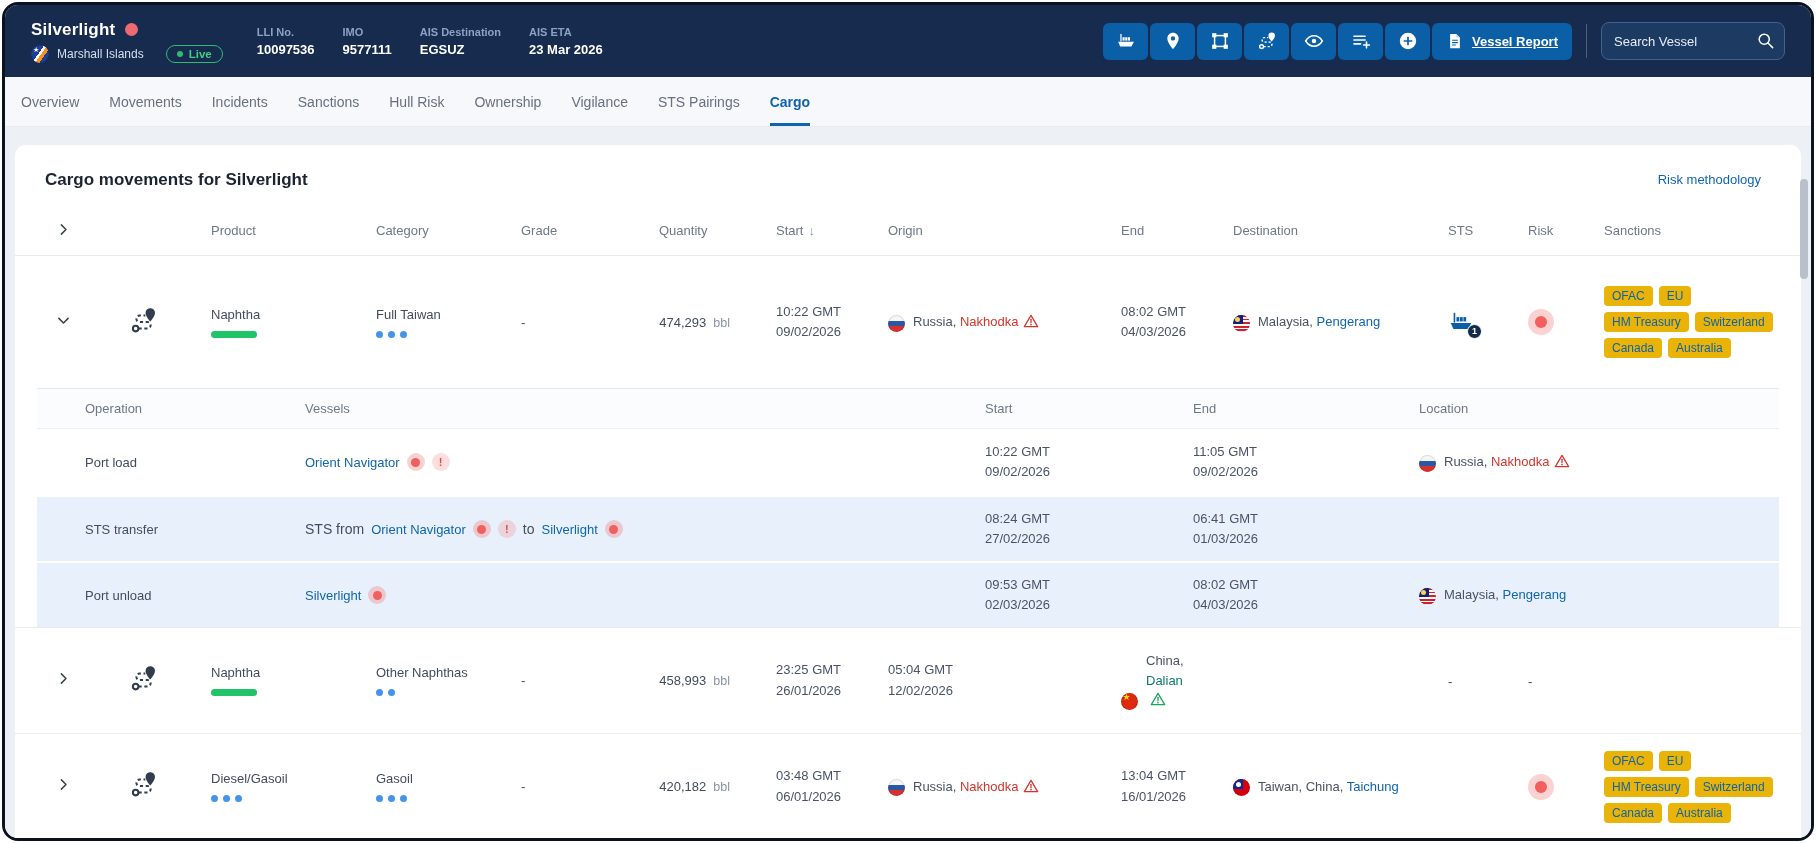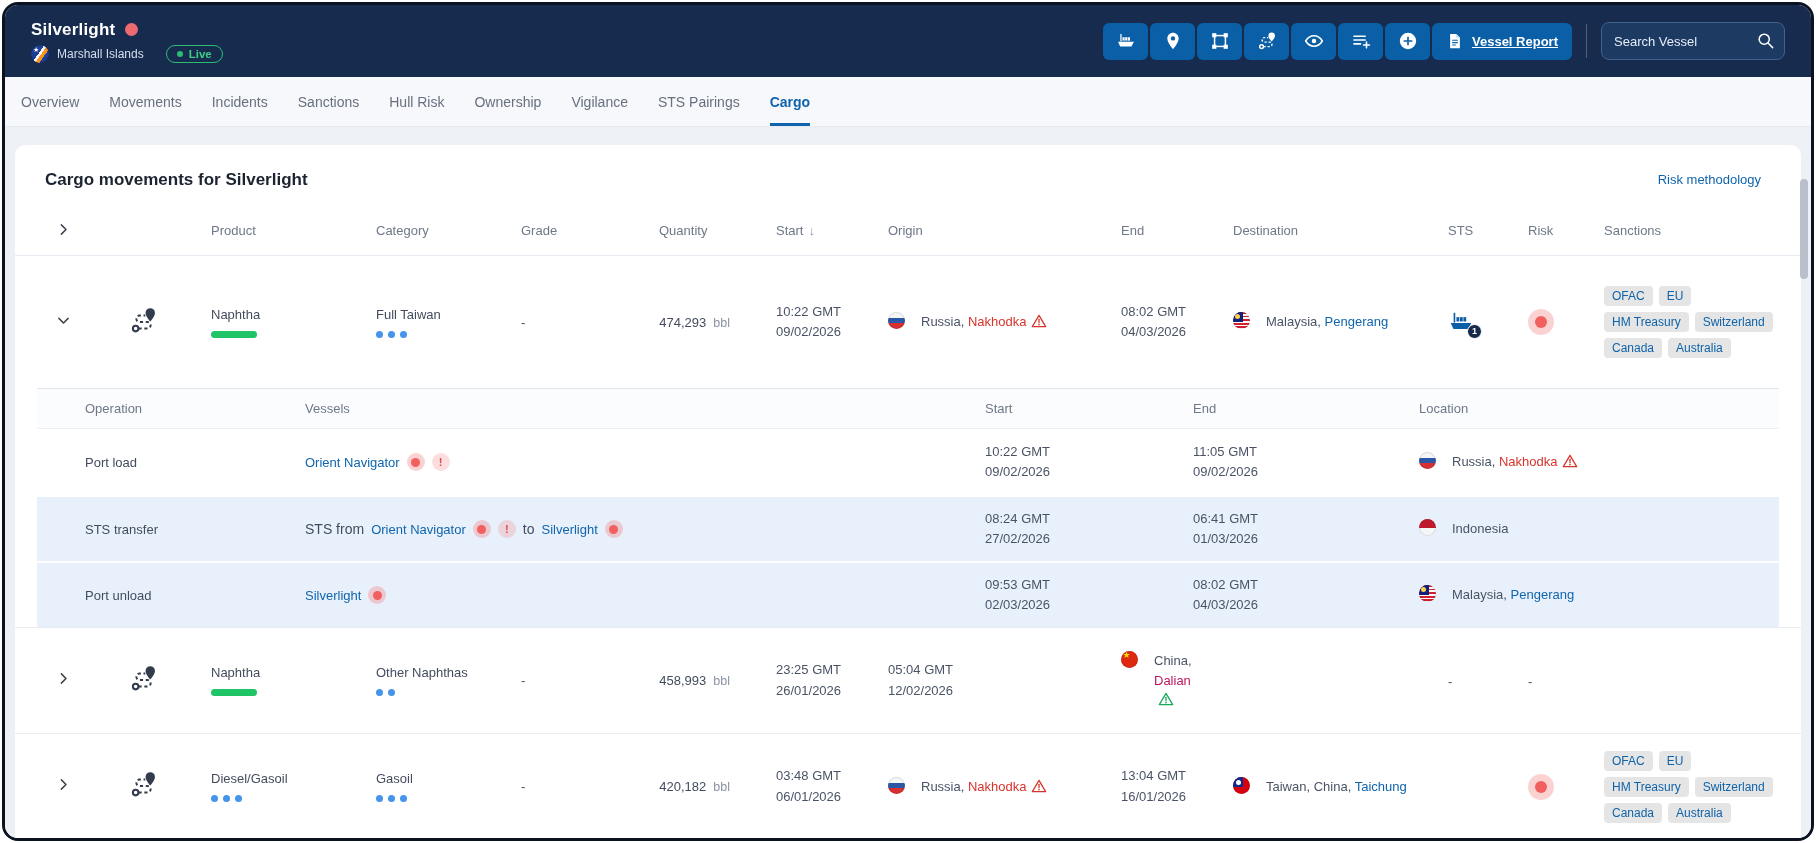--- a/index.html
+++ b/index.html
@@ -56,40 +56,40 @@
 .route-btn {background:none;border:none;width:32px;height:34px;color:#323c4d;cursor:pointer;margin-left:14px;padding:0;}
 .route-btn .ic, .route-btn svg {width:29px;height:31px;display:block;}
 .pname {font-size:13px;color:#434c5e;}
 .pbar {width:46px;height:7px;border-radius:4px;background:#1ec465;margin-top:9px;}
 .dots {display:flex;gap:5px;margin-top:9px;}
 .dot {width:7px;height:7px;border-radius:50%;background:#4494ea;}
 .cell-plain {font-size:13px;color:#434c5e;}
 .qty {text-align:right;padding-right:46px;font-size:13px;color:#434c5e;white-space:nowrap;}
 .qty .qu {color:#8a93a3;margin-left:7px;font-size:12.5px;}
 .time {font-size:13px;color:#4a5366;line-height:1.55;}
-.place {display:flex;align-items:flex-start;gap:16px;padding-right:34px;}
+.place {display:flex;align-items:flex-end;gap:8px;padding-right:34px;}
 .ptxt {font-size:13px;color:#4a5366;line-height:1.5;}
 .pl-link {color:#1065ae;cursor:pointer;}
 .pl-red {color:#d7342c;cursor:pointer;}
-.pl-green {color:#be185d;cursor:pointer;}
+.pl-green {color:#0f766e;cursor:pointer;}
 .warn {width:16px;height:16px;display:inline-block;vertical-align:-3px;margin-left:4px;}
 .warn svg {width:16px;height:16px;}
 .warn-red {color:#d7342c;}
 .warn-green {color:#18a85b;}
 .sts-wrap {position:relative;width:30px;height:27px;}
 .sts-ship {position:absolute;left:0;top:0;width:26px;height:26px;color:#0b5fa6;}
 .sts-ship svg {width:26px;height:26px;}
 .sts-badge {position:absolute;right:-4px;bottom:-3px;width:15px;height:15px;border-radius:50%;background:#17294b;color:#fff;font-size:9px;font-weight:700;display:flex;align-items:center;justify-content:center;border:1.5px solid #fff;}
 .halo {width:26px;height:26px;border-radius:50%;background:rgba(242,107,107,.3);display:inline-flex;align-items:center;justify-content:center;flex:none;}
 .halo-in {width:12px;height:12px;border-radius:50%;background:#f15f5f;}
 .halo.sm {width:18px;height:18px;}
 .halo.sm .halo-in {width:9px;height:9px;}
 .incident {width:18px;height:18px;border-radius:50%;background:rgba(242,107,107,.22);color:#e14b4b;font-weight:800;font-size:11px;display:inline-flex;align-items:center;justify-content:center;flex:none;}
 .chips {display:flex;flex-wrap:wrap;gap:6px;max-width:252px;padding:10px 0;}
-.chip {background:#e5e5e5;color:#0f63a9;font-size:12px;padding:3px 8px;border-radius:4px;white-space:nowrap;}
+.chip {background:#eab308;color:#0f63a9;font-size:12px;padding:3px 8px;border-radius:4px;white-space:nowrap;}
 
 
 .ops {margin:0 22px;border-top:1px solid #e2e6ed;}
 .ops-grid {display:grid;grid-template-columns:220px 680px 208px 226px 1fr;align-items:center;padding-left:48px;}
 .ops-header {height:40px;background:#fbfcfe;color:#6e7888;font-size:13px;border-bottom:1px solid #ecf0f5;}
 .ops-row {height:66px;font-size:13px;color:#434c5e;}
 .ops-row.highlight {background:#e8f1fb;border-top:2px solid #fff;}
 .vessels {display:flex;align-items:center;gap:7px;flex-wrap:wrap;padding-right:20px;}
 .vlink {color:#1065ae;cursor:pointer;font-size:13px;}
 .vplain {color:#434c5e;font-size:14px;}
@@ -127,20 +127,38 @@
       </div>
       <div class="vsub-row">
         <span class="flag flag-lg flag-marshall-islands"></span>
         <span class="vcountry">Marshall Islands</span>
         <span class="live">
             <span class="live-dot"></span>
             <span>Live</span>
           </span>
       </div>
     </div>
+    <div class="info-fields" id="info-fields">
+        <div>
+          <span class="if-label">LLI No.</span>
+          <span class="if-value">10097536</span>
+        </div>
+        <div>
+          <span class="if-label">IMO</span>
+          <span class="if-value">9577111</span>
+        </div>
+        <div>
+          <span class="if-label">AIS Destination</span>
+          <span class="if-value">EGSUZ</span>
+        </div>
+        <div>
+          <span class="if-label">AIS ETA</span>
+          <span class="if-value">23 Mar 2026</span>
+        </div>
+      </div>
     <div class="toolbar">
       <div class="tb-icons" id="tb-icons">
           <button class="tb-btn">
             <span class="ic ">
               <svg viewBox="0 0 24 24" fill="currentColor">
                 <rect x="5.2" y="3.5" width="1.5" height="9"></rect>
                 <rect x="7.8" y="7.5" width="2.6" height="4"></rect>
                 <rect x="11" y="7.5" width="2.6" height="4"></rect>
                 <rect x="14.2" y="7.5" width="2.6" height="4"></rect>
                 <path d="M2.5 13h19l-3 5.5H5z"></path>
@@ -385,24 +403,20 @@
                   </span>
                 </div>
                 <div class="time">
                   <div>08:24 GMT</div>
                   <div>27/02/2026</div>
                 </div>
                 <div class="time">
                   <div>06:41 GMT</div>
                   <div>01/03/2026</div>
                 </div>
-                <div class="place">
-                  <span class="flag flag-indonesia"></span>
-                  <span class="ptxt"><span>Indonesia</span></span>
-                </div>
               </div>
               <div class="ops-grid ops-row highlight">
                 <div>Port unload</div>
                 <div class="vessels">
                   <span class="vlink">Silverlight</span>
                   <span class="halo sm">
                     <span class="halo-in"></span>
                   </span>
                 </div>
                 <div class="time">

